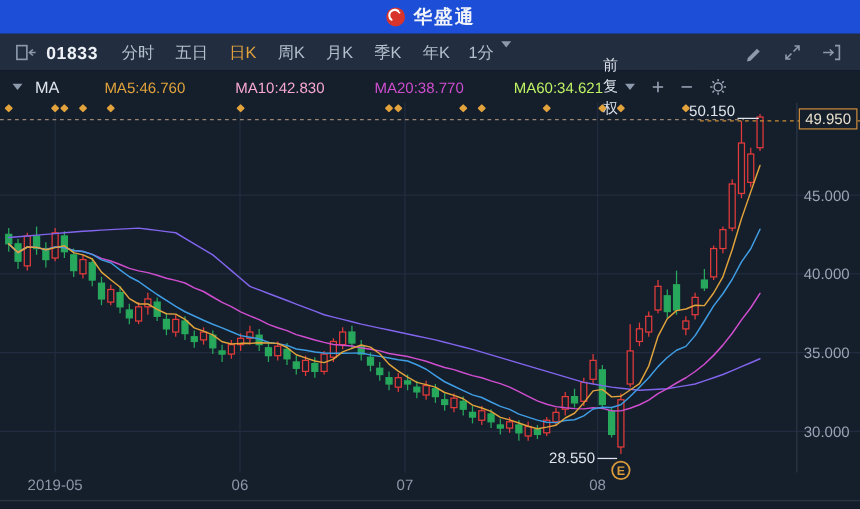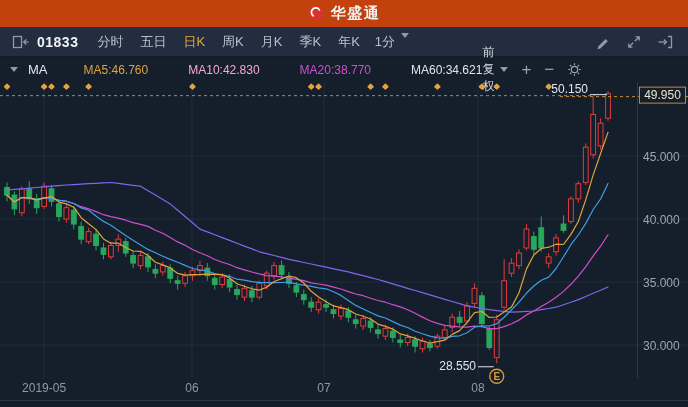--- a/index.html
+++ b/index.html
@@ -5,21 +5,21 @@
   * { margin:0; padding:0; box-sizing:border-box; }
   html,body { width:688px; height:407px; overflow:hidden; }
   body {
     position:relative;
     background:#151e2b;
     font-family:"Liberation Sans","DejaVu Sans",sans-serif;
     color:#c7d0db;
     -webkit-font-smoothing:antialiased;
   }
   .topbar {
-    height:27px; background:#c2410c;
+    height:27px; background:#1d4ed8;
     display:flex; align-items:center; justify-content:center; gap:6px;
   }
   .logo-text { color:#f0f4f8; font-weight:bold; font-size:15px; letter-spacing:1.5px; }
   .toolbar {
     height:30px; background:#222e40; border-bottom:1px solid #101a2a;
     display:flex; align-items:center; padding:0 14px 0 12px;
     font-size:13px; color:#b6c0cd;
   }
   .stock-code { color:#eef2f6; font-weight:bold; font-size:14px; margin-left:7px; letter-spacing:.5px; }
   .tabs { display:flex; gap:17px; margin-left:19px; }
@@ -101,21 +101,21 @@
 </div>
 
 <div class="chart-area">
   <div class="ma-bar">
     <span class="caret" style="cursor:pointer;"></span>
     <span class="ma-group" style="cursor:pointer;">MA</span>
     <div class="ma-values" id="ma-values">
         <span style="color: rgb(224, 163, 60);">MA5:46.760</span>
         <span style="color: #f9a8d4;">MA10:42.830</span>
         <span style="color: rgb(207, 78, 207);">MA20:38.770</span>
-        <span style="color: #e5e5e5; text-align: center;">MA60:34.621</span>
+        <span style="color: #bef264; text-align: center;">MA60:34.621</span>
       </div>
     <div class="ma-right">
       <div class="adjustment">
         <span>前复权</span>
         <span class="caret"></span>
       </div>
       <span class="zoom-btn">+</span>
       <span class="zoom-btn">−</span>
       <span style="display:flex;cursor:pointer;">
         <svg width="15" height="15" viewBox="0 0 15 15">

